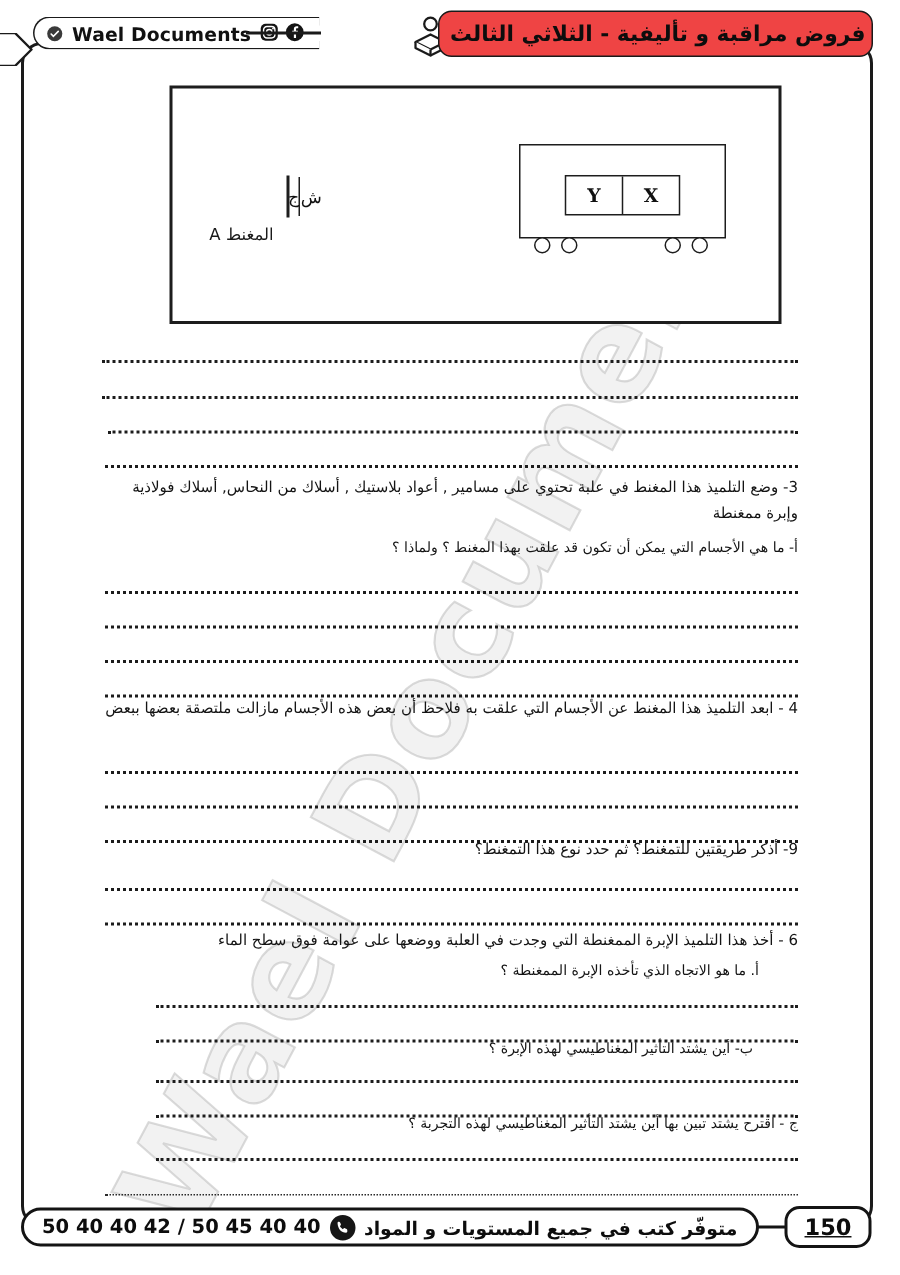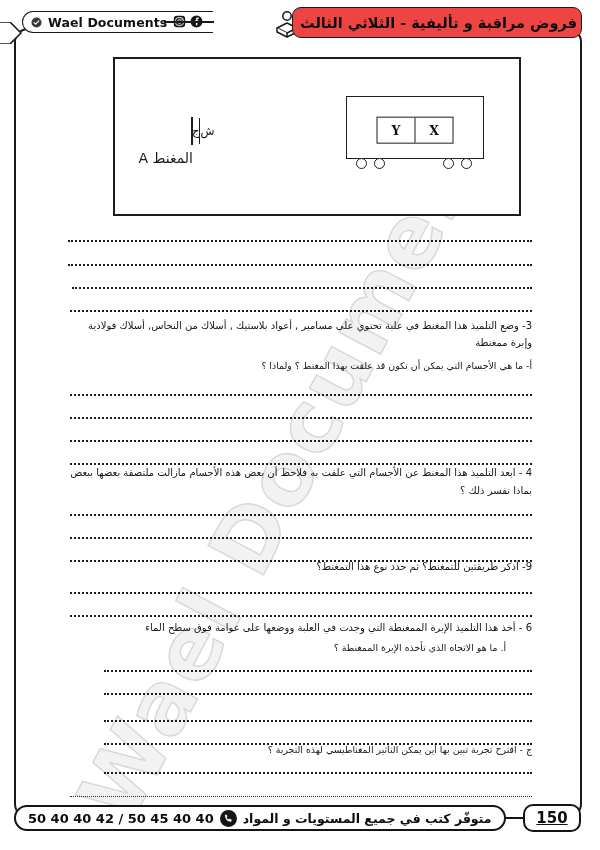--- a/index.html
+++ b/index.html
@@ -178,23 +178,23 @@
     display: flex;
     align-items: center;
     justify-content: center;
     font-family: "DejaVu Sans", sans-serif;
     font-size: 11.5px;
     color: #111;
   }
   .bar-magnet .pole + .pole { border-left: 1.6px solid #1d1d1d; }
   .magnet-caption {
     margin-top: 5px;
-    text-align: right;
-    font-family: "DejaVu Sans", sans-serif;
-    font-size: 14px;
+    text-align: center;
+    font-family: "DejaVu Sans", sans-serif;
+    font-size: 11px;
     color: #1a1a1a;
     width: 64px;
   }
 
   .cart {
     position: absolute;
     left: 231px;
     top: 37px;
   }
   .cart-body {
@@ -458,42 +458,42 @@
   <div class="q-text" style="left:70px; top:319px; width:462px;">3- وضع التلميذ هذا المغنط في علبة تحتوي على مسامير , أعواد بلاستيك , أسلاك من النحاس, أسلاك فولاذية</div>
   <div class="q-text center" style="left:70px; top:336px; width:462px;">وإبرة ممغنطة</div>
   <div class="q-sub" style="left:70px; top:360px; width:462px;">أ- ما هي الأجسام التي يمكن أن تكون قد علقت بهذا المغنط ؟ ولماذا ؟</div>
 
   <div class="dots" style="left:70px; top:392px; width:462px;"></div>
   <div class="dots" style="left:70px; top:415px; width:462px;"></div>
   <div class="dots" style="left:70px; top:438px; width:462px;"></div>
   <div class="dots" style="left:70px; top:461px; width:462px;"></div>
 
   <div class="q-text" style="left:70px; top:466px; width:462px;">4 - ابعد التلميذ هذا المغنط عن الأجسام التي علقت به فلاحظ أن بعض هذه الأجسام مازالت ملتصقة بعضها ببعض</div>
-  <div class="q-text" style="left:70px; top:484px; width:462px;">بماذا تفسر ذلك ؟</div>
 
   <div class="dots" style="left:70px; top:512px; width:462px;"></div>
   <div class="dots" style="left:70px; top:535px; width:462px;"></div>
   <div class="dots" style="left:70px; top:558px; width:462px;"></div>
 
   <div class="q-text center" style="left:70px; top:560px; width:462px;">9- أذكر طريقتين للتمغنط؟ ثم حدد نوع هذا التمغنط؟</div>
 
   <div class="dots" style="left:70px; top:590px; width:462px;"></div>
   <div class="dots" style="left:70px; top:613px; width:462px;"></div>
 
   <div class="q-text" style="left:104px; top:621px; width:428px;">6 - أخذ هذا التلميذ الإبرة الممغنطة التي وجدت في العلبة ووضعها على عوامة فوق سطح الماء</div>
   <div class="q-sub" style="left:104px; top:642px; width:402px;">أ.    ما هو الاتجاه الذي تأخذه الإبرة الممغنطة ؟</div>
 
   <div class="dots" style="left:104px; top:668px; width:428px;"></div>
   <div class="dots" style="left:104px; top:691px; width:428px;"></div>
 
+  <div class="q-sub" style="left:104px; top:694px; width:398px;">ب- أين يشتد التأثير المغناطيسي لهذه الإبرة ؟</div>
 
   <div class="dots" style="left:104px; top:718px; width:428px;"></div>
   <div class="dots" style="left:104px; top:741px; width:428px;"></div>
 
-  <div class="q-sub" style="left:104px; top:744px; width:428px;">ج -   اقترح تجربة تبين بها أين يمكن التأثير المغناطيسي لهذه التجربة ؟</div>
+  <div class="q-sub" style="left:104px; top:744px; width:428px;">ج -   اقترح يشتد تبين بها أين يشتد التأثير المغناطيسي لهذه التجربة ؟</div>
 
   <div class="dots" style="left:104px; top:770px; width:428px;"></div>
   <div class="dots thin" style="left:70px; top:794px; width:462px;"></div>
 </div>
 
 <div class="footer">
   <div class="footer-connector"></div>
 
   <div class="footer-pill">
     <span class="footer-slogan">متوفّر كتب في جميع المستويات و المواد</span>

